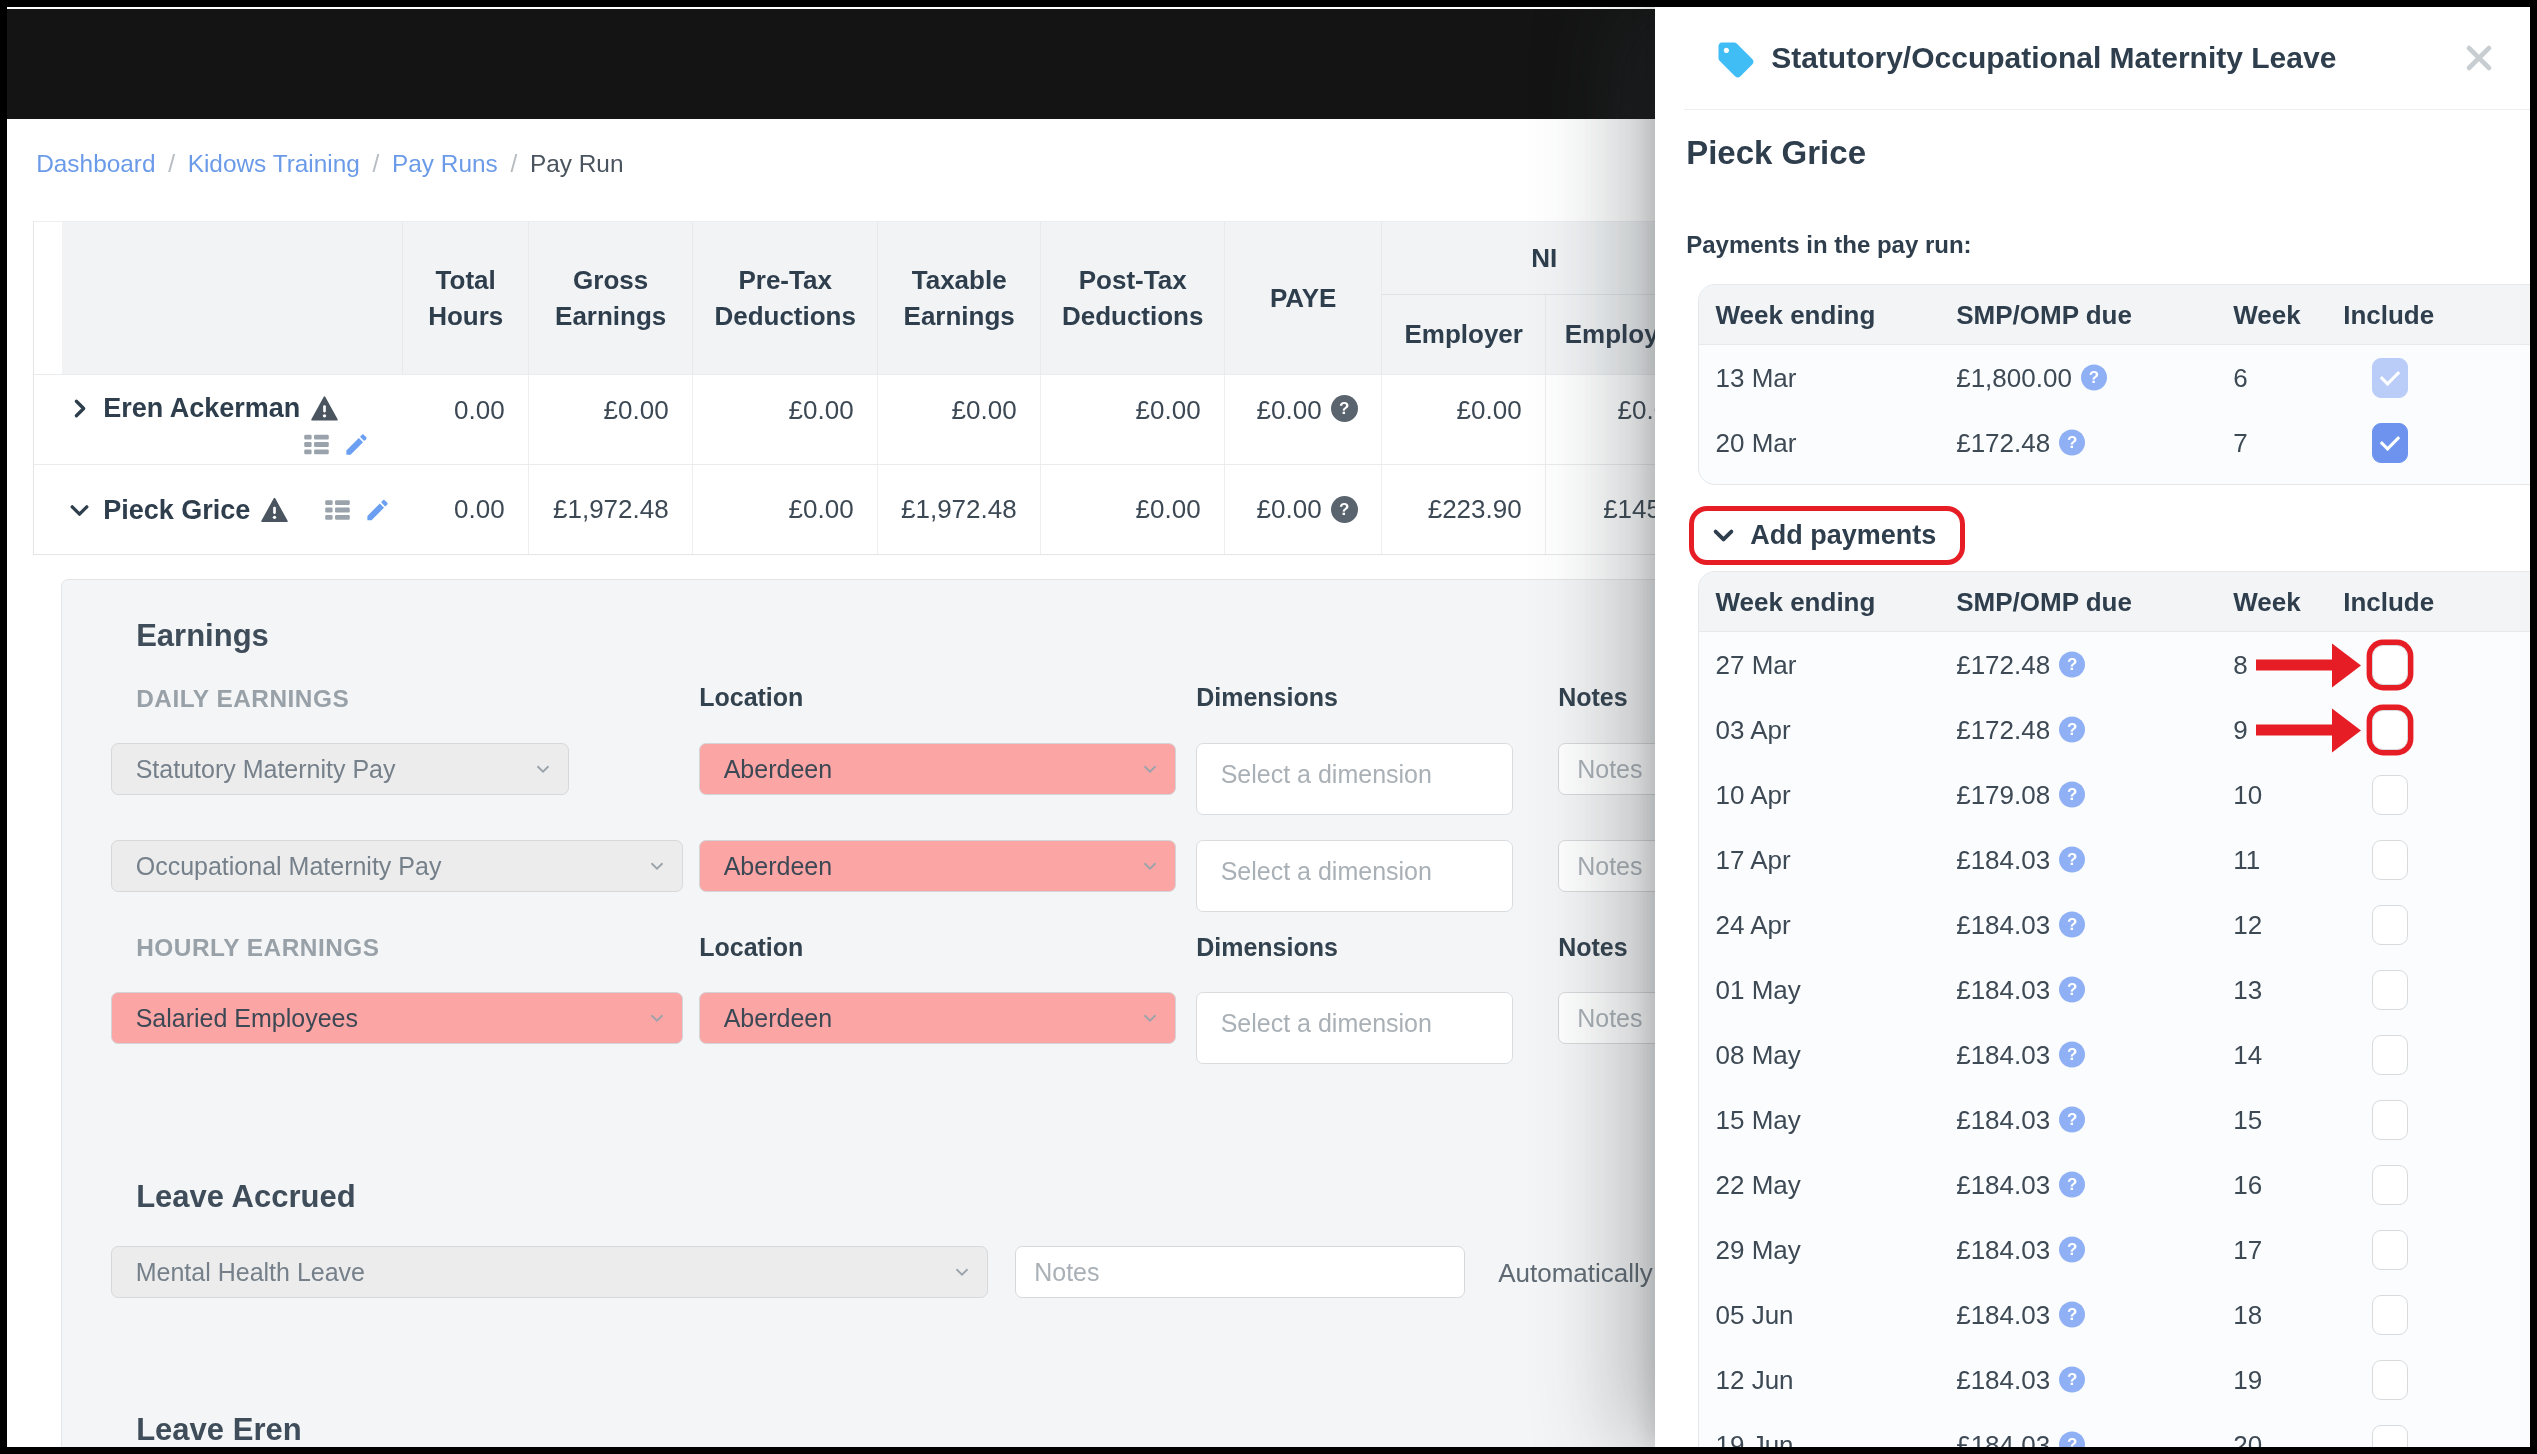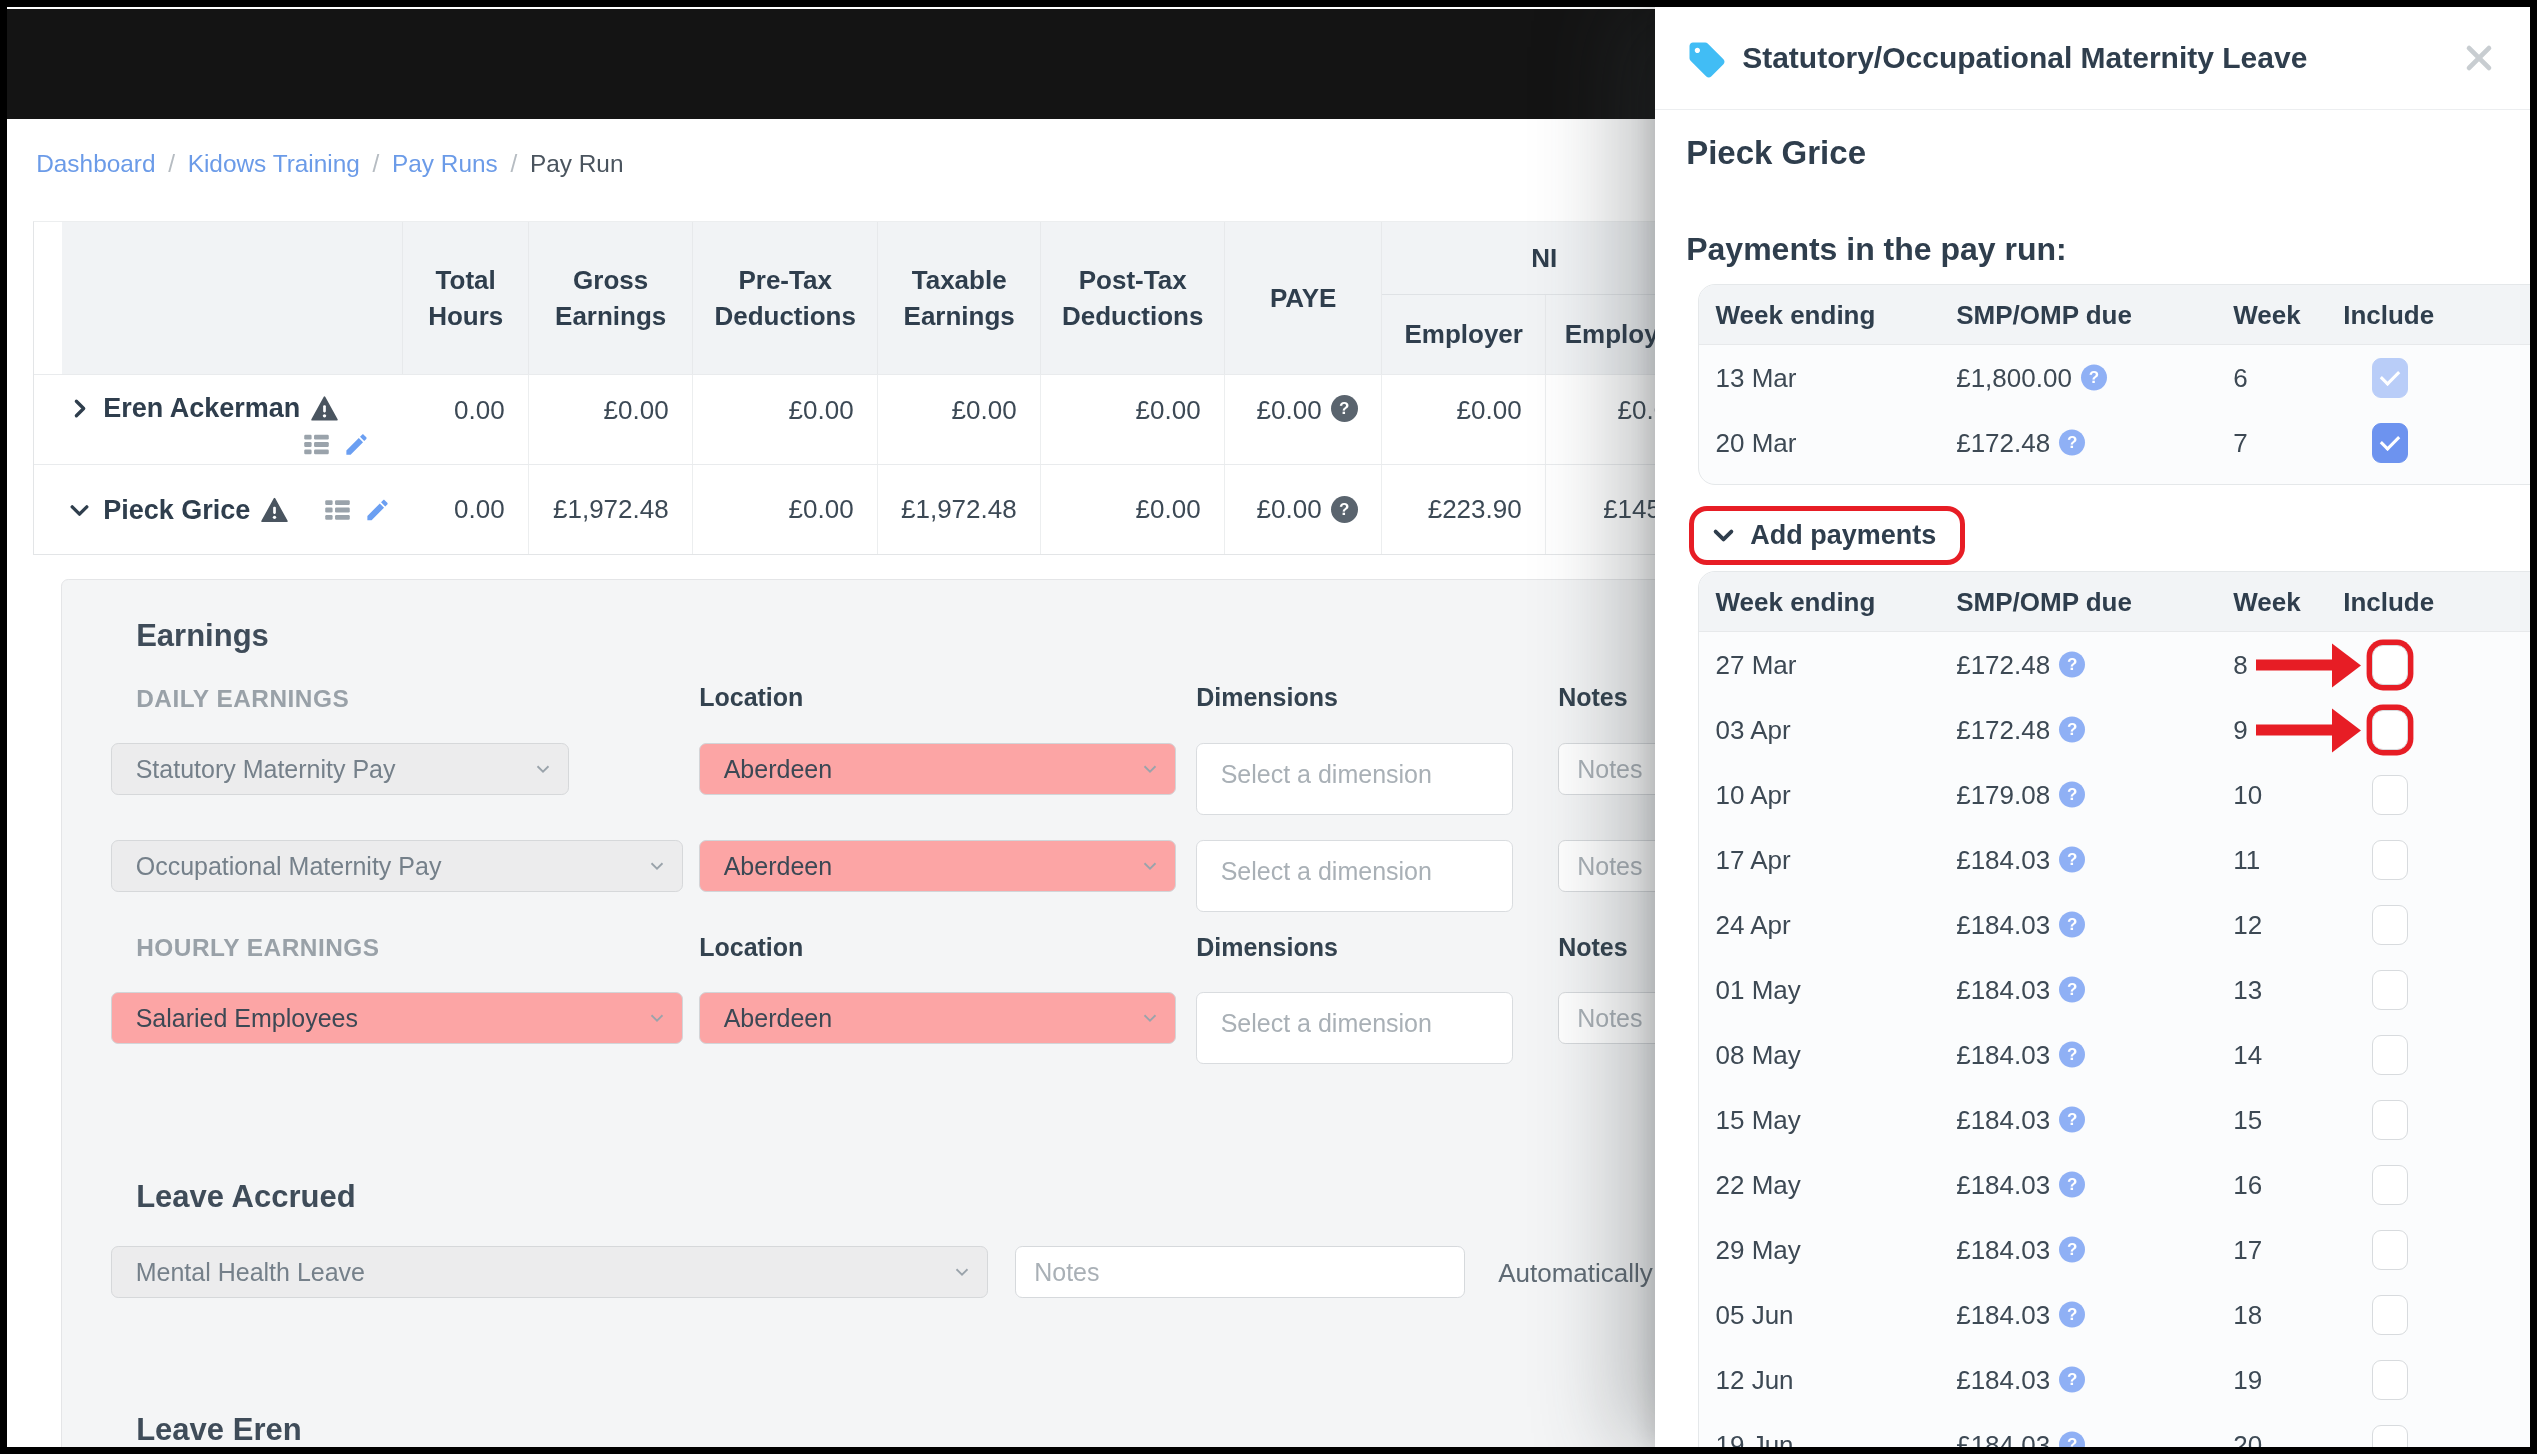--- a/index.html
+++ b/index.html
@@ -53,26 +53,26 @@
   .sel .chev { position:absolute; right:14.5px; top:50%; transform:translateY(-50%); }
   .dimbox { position:absolute; height:72px; border-radius:7.2px; border:1.8px solid #d9dcdf; background:#fff; font-size:25px; color:#a9b0b6; padding:16.3px 0 0 23.5px; }
   .noteinput { position:absolute; height:52px; width:163px; border-radius:7.2px; border:1.8px solid #d6d9dc; background:#fff;
                font-size:25px; color:#a9b0b6; padding:0 18px; font-family:"Liberation Sans", sans-serif; }
   .noteinput::placeholder { color:#a9b0b6; }
   .autotext { position:absolute; font-size:26px; color:#5f6a74; white-space:nowrap; }
 
   
   .panel { position:absolute; left:1648px; top:0; width:875px; height:1440px; background:#fff;
            box-shadow:-7.2px 0 18px rgba(0,0,0,.10), -36px 0 81px rgba(50,55,60,.30); }
-  .panel-head { position:relative; height:103px; border-bottom:1.8px solid #eceef0; }
+  .panel-head { position:relative; height:103px; border-bottom:1.8px solid #eceef0;margin-left:29px; }
   .panel-title { position:absolute; left:87px; top:50%; transform:translateY(-50%); font-size:30px; font-weight:600; color:#2f3e4d; }
   .tagicon { position:absolute; left:31px; top:32px; }
   .closex { position:absolute; right:31px; top:31px; width:40px; height:40px; display:flex; align-items:center; justify-content:center; cursor:pointer; }
   .emp-name { position:absolute; left:31px; top:127px; font-size:33px; font-weight:700; color:#2f3e4d; }
-  .pay-label { position:absolute; left:31px; top:224px; font-size:32px; font-weight:700; color:#2f3e4d; }
+  .pay-label { position:absolute; left:31px; top:224px; font-size:24px; font-weight:700; color:#2f3e4d; }
 
   .ptable { position:absolute; left:43px; width:932px; background:#fbfcfd; border:1.8px solid #e5e8ea; border-radius:17px; overflow:hidden; }
   .ptable-head { height:60px; background:#f2f4f6; border-bottom:1.8px solid #e7e9eb; position:relative; }
   .ptable-head span { position:absolute; top:50%; transform:translateY(-50%); font-size:26px; font-weight:700; color:#2f3e4d; }
   .ph-c1 { left:16.3px; } .ph-c2 { left:257px; } .ph-c3 { left:534px; } .ph-c4 { left:644px; }
   .prow { position:relative; height:65px; }
   .prow .c1 { position:absolute; left:16.3px; top:50%; transform:translateY(-50%); font-size:26px; color:#3d4954; }
   .prow .c2 { position:absolute; left:257px; top:50%; transform:translateY(-50%); font-size:26px; color:#3d4954; display:flex; align-items:center; gap:9px; }
   .prow .c3 { position:absolute; left:534px; top:50%; transform:translateY(-50%); font-size:26px; color:#3d4954; }
   .help { width:26px; height:26px; border-radius:50%; background:#8fb0f5; color:#fff; font-size:17px; font-weight:700;

